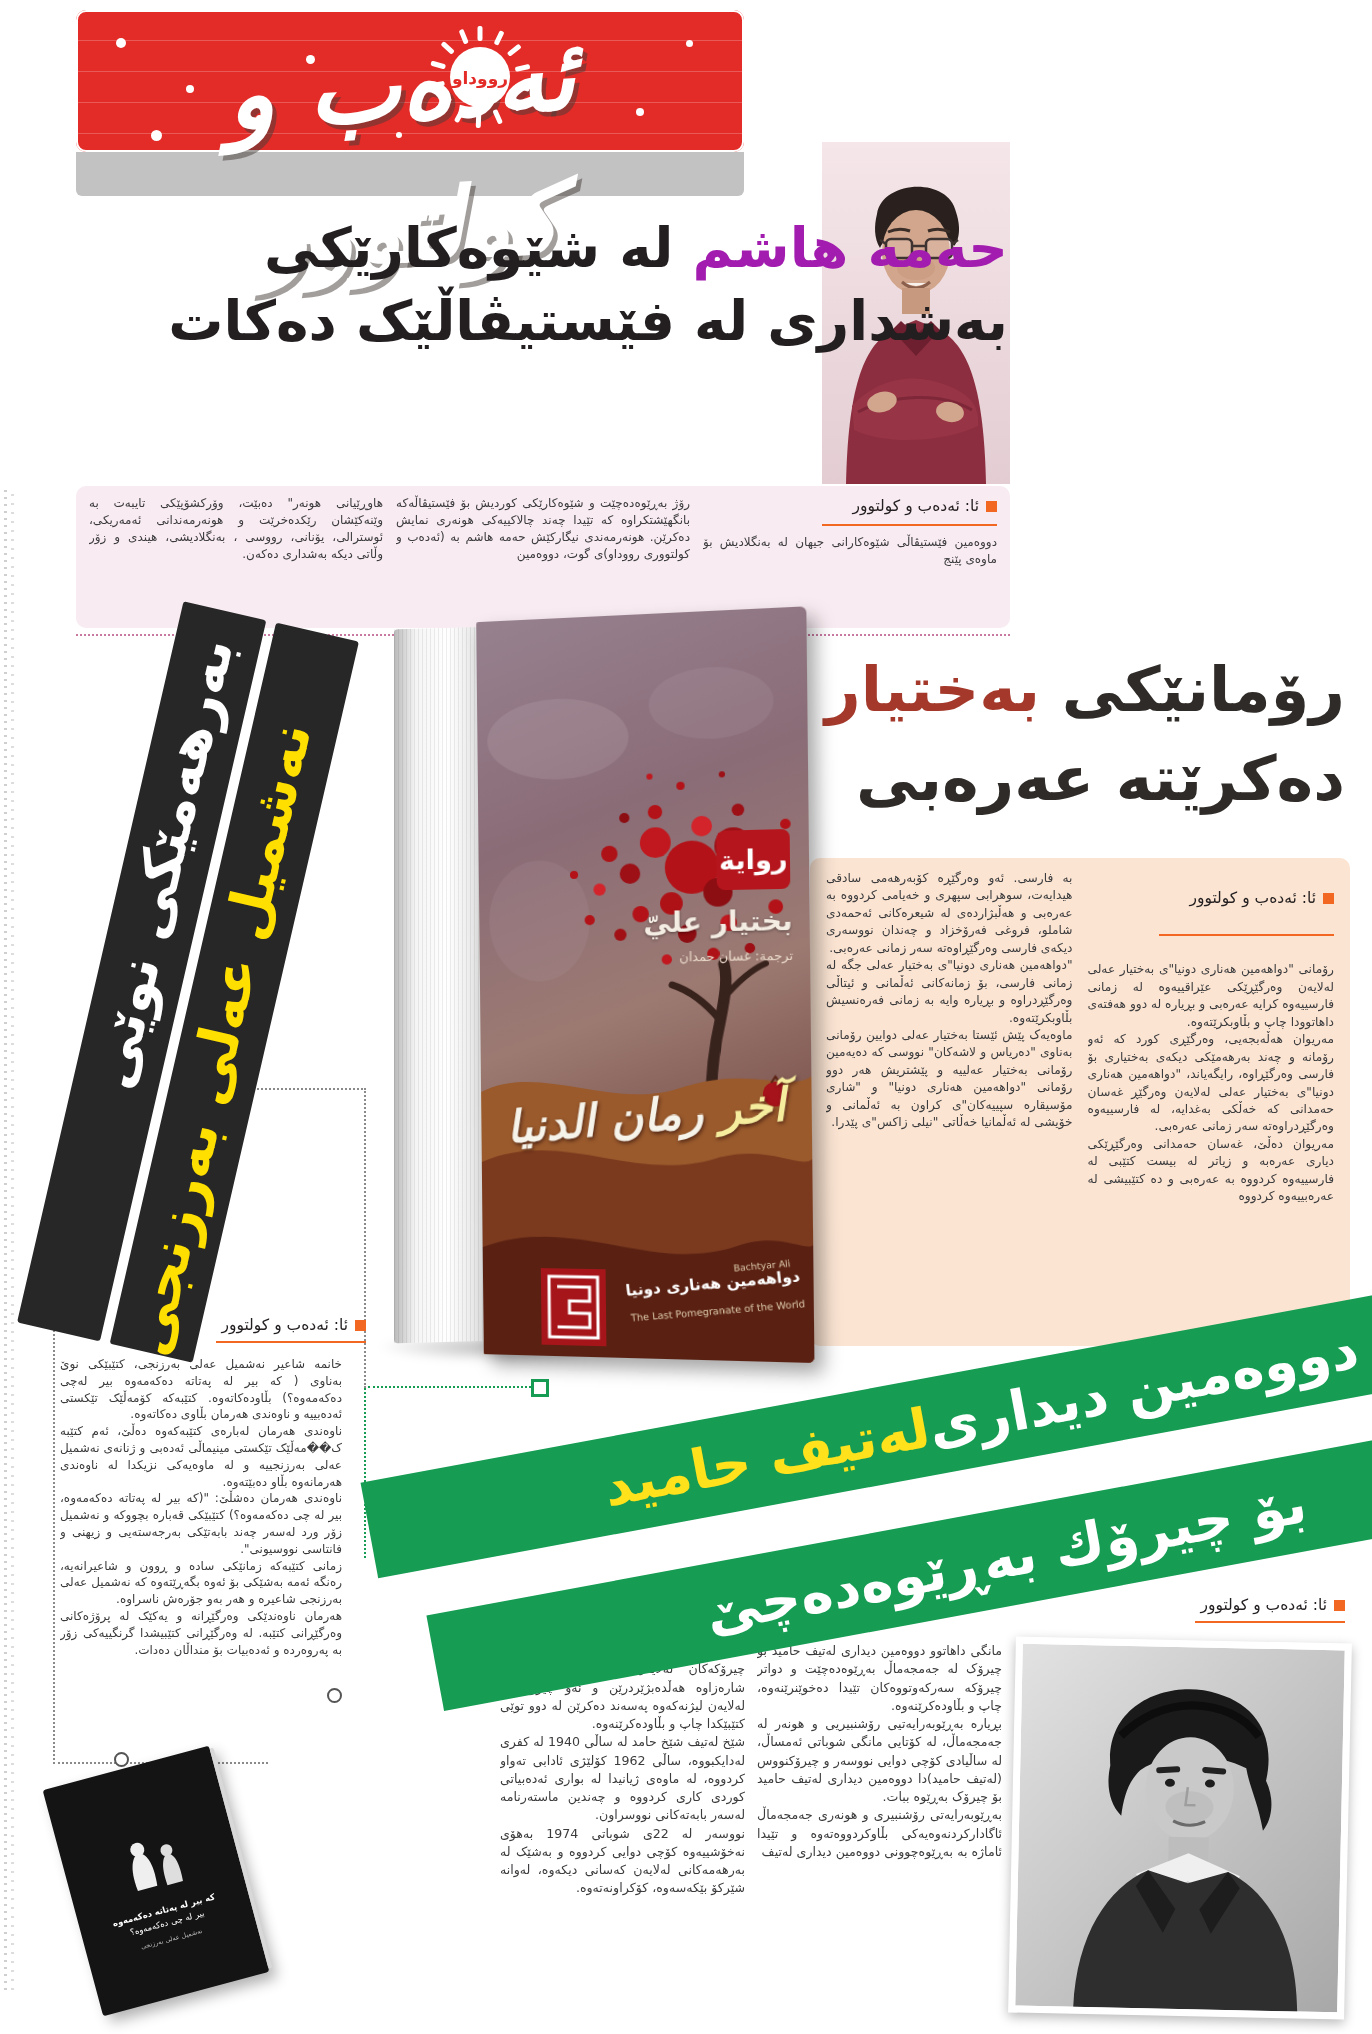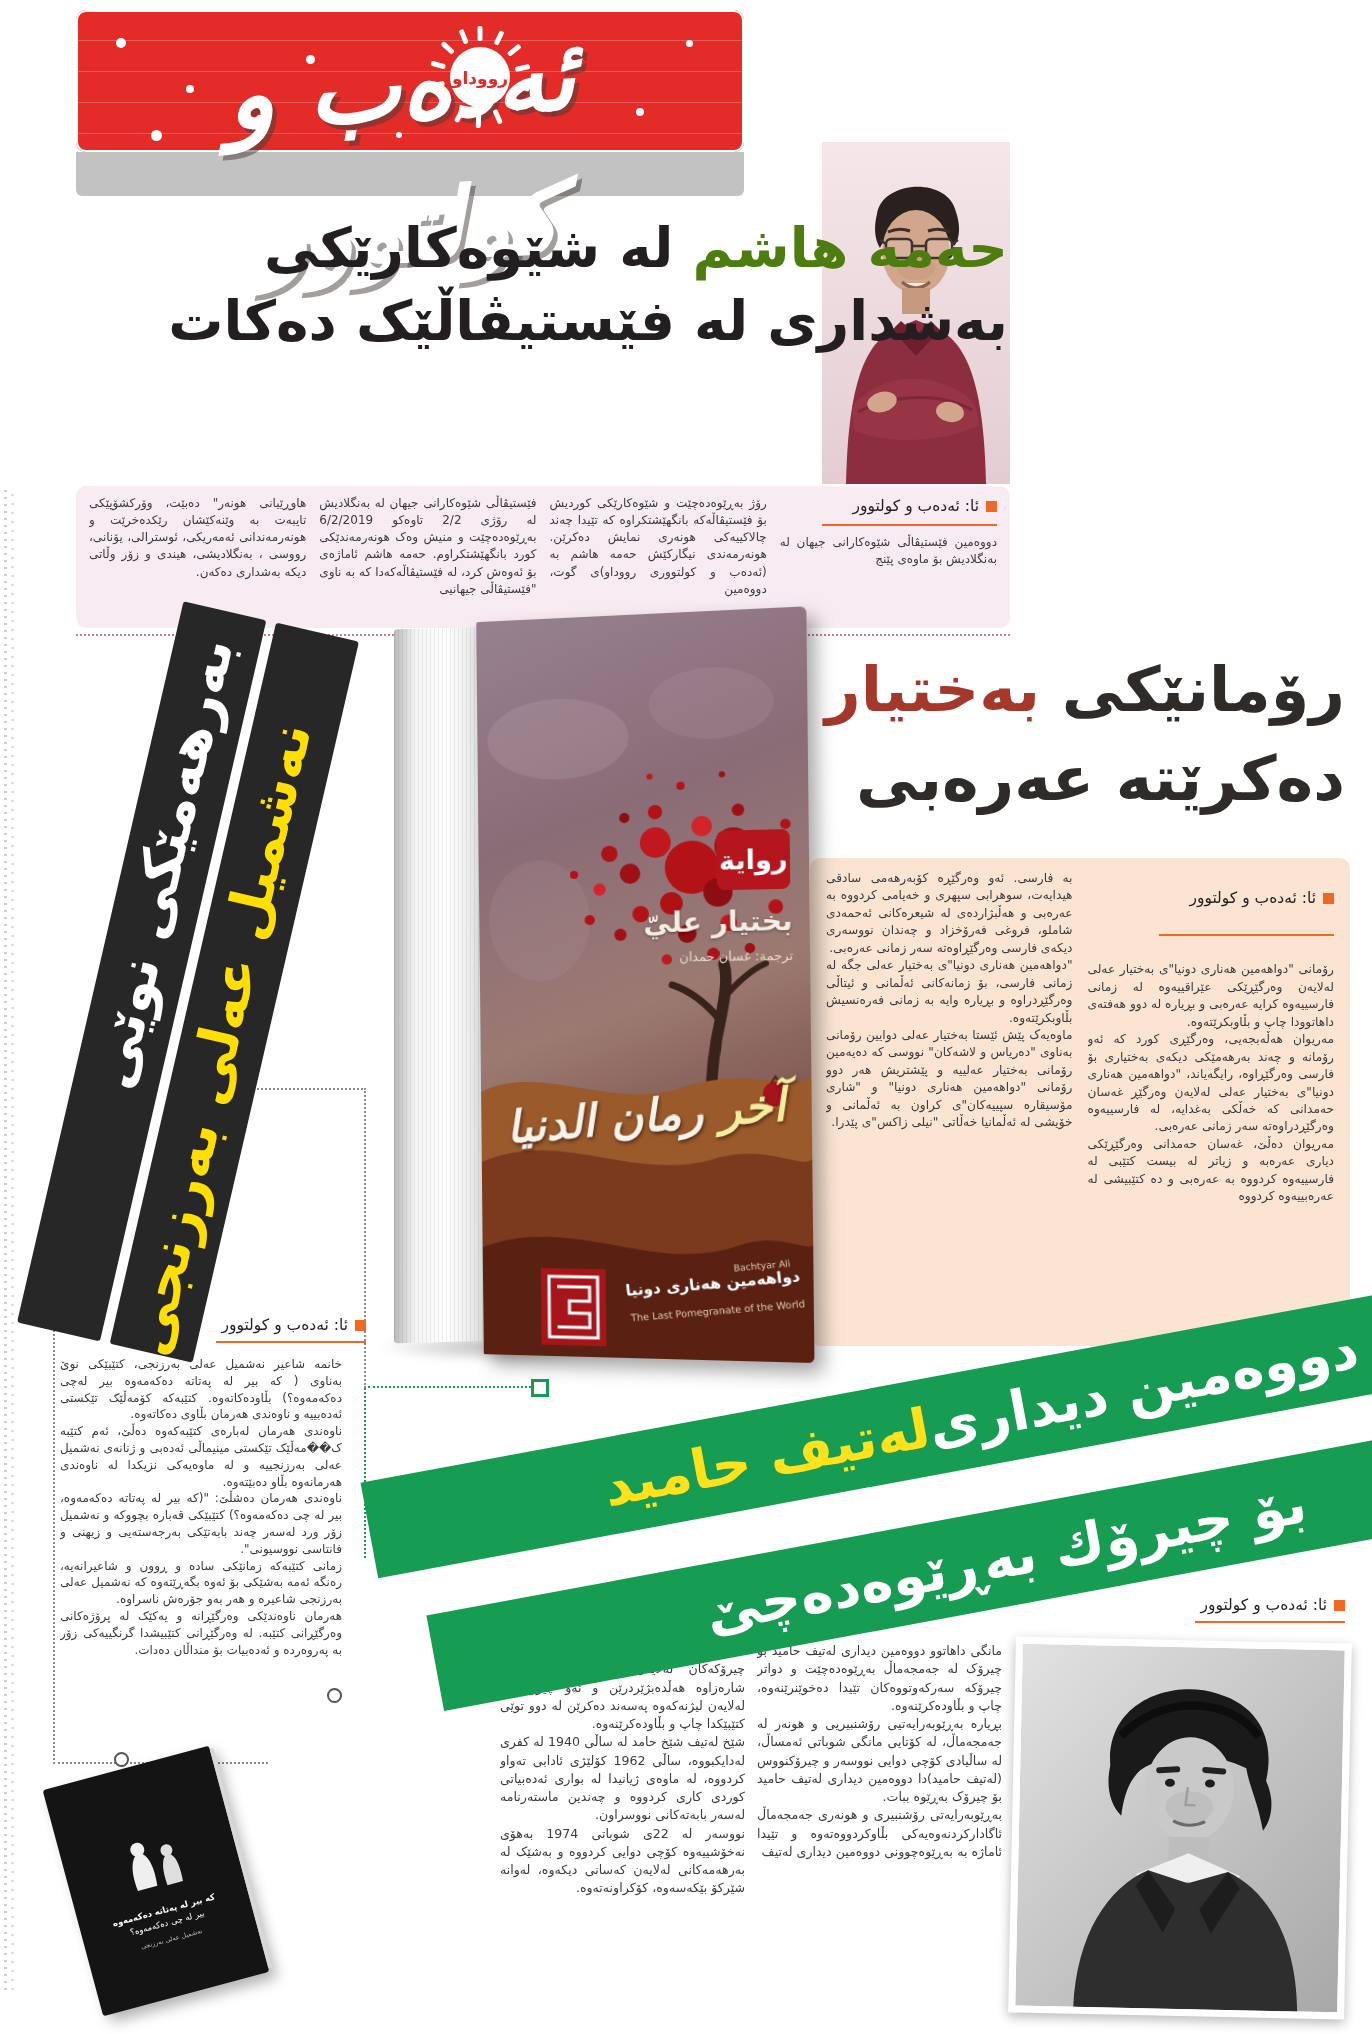--- a/index.html
+++ b/index.html
@@ -26,21 +26,21 @@
 
   
   .header{left:880px;top:34px;height:44px;display:flex;align-items:center;gap:9px;direction:ltr;}
   .hbar{width:3px;height:38px;background:#939598;}
   .hdate{font-size:15.5px;color:#58595b;direction:rtl;white-space:nowrap;}
   .hnum{font-size:42px;font-weight:bold;color:#58595b;line-height:1;letter-spacing:1px;}
 
   
   .headline1{right:364px;top:212px;width:900px;text-align:right;direction:rtl;
     font-weight:bold;font-size:55px;line-height:1.33;color:#231f20;}
-  .hl-accent{color:#4d7c0f;}
+  .hl-accent{color:#a21caf;}
 
   
   .pink-box{left:76px;top:486px;width:934px;height:142px;background:#f8ebf1;border-radius:10px;
     display:flex;direction:rtl;gap:13px;padding:9px 13px;box-sizing:border-box;}
   .pink-dotted{left:76px;top:634px;width:934px;height:0;border-top:2px dotted #c978a0;}
   .pcol{flex:1;font-size:12px;line-height:1.43;text-align:justify;color:#3c3c3e;overflow:hidden;direction:rtl;}
   .byline{display:flex;align-items:center;gap:7px;direction:rtl;font-weight:normal;font-size:15.5px;color:#231f20;}
   .byline-sq{width:11px;height:11px;background:#f26722;flex:0 0 auto;}
   .byline-rule{border:0;border-top:2.5px solid #f26722;margin:7px 0 8px 0;}
   .w150{width:150px;} .w175{width:175px;}
@@ -208,21 +208,20 @@
   <div class="abs pink-box">
     <div class="pcol">
       <div class="byline">
         <span class="byline-sq"></span>
         <span>ئا: ئەدەب و کولتوور</span>
       </div>
       <hr class="byline-rule w175">
       <div>دووەمین فێستیڤاڵی شێوەکارانی جیهان لە بەنگلادیش بۆ ماوەی پێنج</div>
     </div>
     <div class="pcol">رۆژ بەڕێوەدەچێت و شێوەکارێکی کوردیش بۆ فێستیڤاڵەکە بانگهێشتکراوە کە تێیدا چەند چالاکییەکی هونەری نمایش دەکرێن. هونەرمەندی نیگارکێش حەمە هاشم بە (ئەدەب و کولتووری رووداو)ی گوت، دووەمین</div>
-    <div class="pcol">فێستیڤاڵی شێوەکارانی جیهان لە بەنگلادیش لە رۆژی 2/2 تاوەکو 6/2/2019 بەڕێوەدەچێت و منیش وەک هونەرمەندێکی کورد بانگهێشتکراوم. حەمە هاشم ئاماژەی بۆ ئەوەش کرد، لە فێستیڤاڵەکەدا کە بە ناوی "فێستیڤاڵی جیهانیی</div>
     <div class="pcol">هاوڕێیانی هونەر" دەبێت، وۆرکشۆپێکی تایبەت بە وێنەکێشان رێکدەخرێت و هونەرمەندانی ئەمەریکی، ئوسترالی، یۆنانی، رووسی ، بەنگلادیشی، هیندی و زۆر وڵاتی دیکە بەشداری دەکەن.</div>
   </div>
   <div class="abs pink-dotted"></div>
 
   <div class="abs black-banner">
     <div class="bstrip">بەرهەمێکی نوێی</div>
     <div class="bstrip second">نەشمیل عەلی بەرزنجی</div>
   </div>
 
   <div class="abs headline2">

